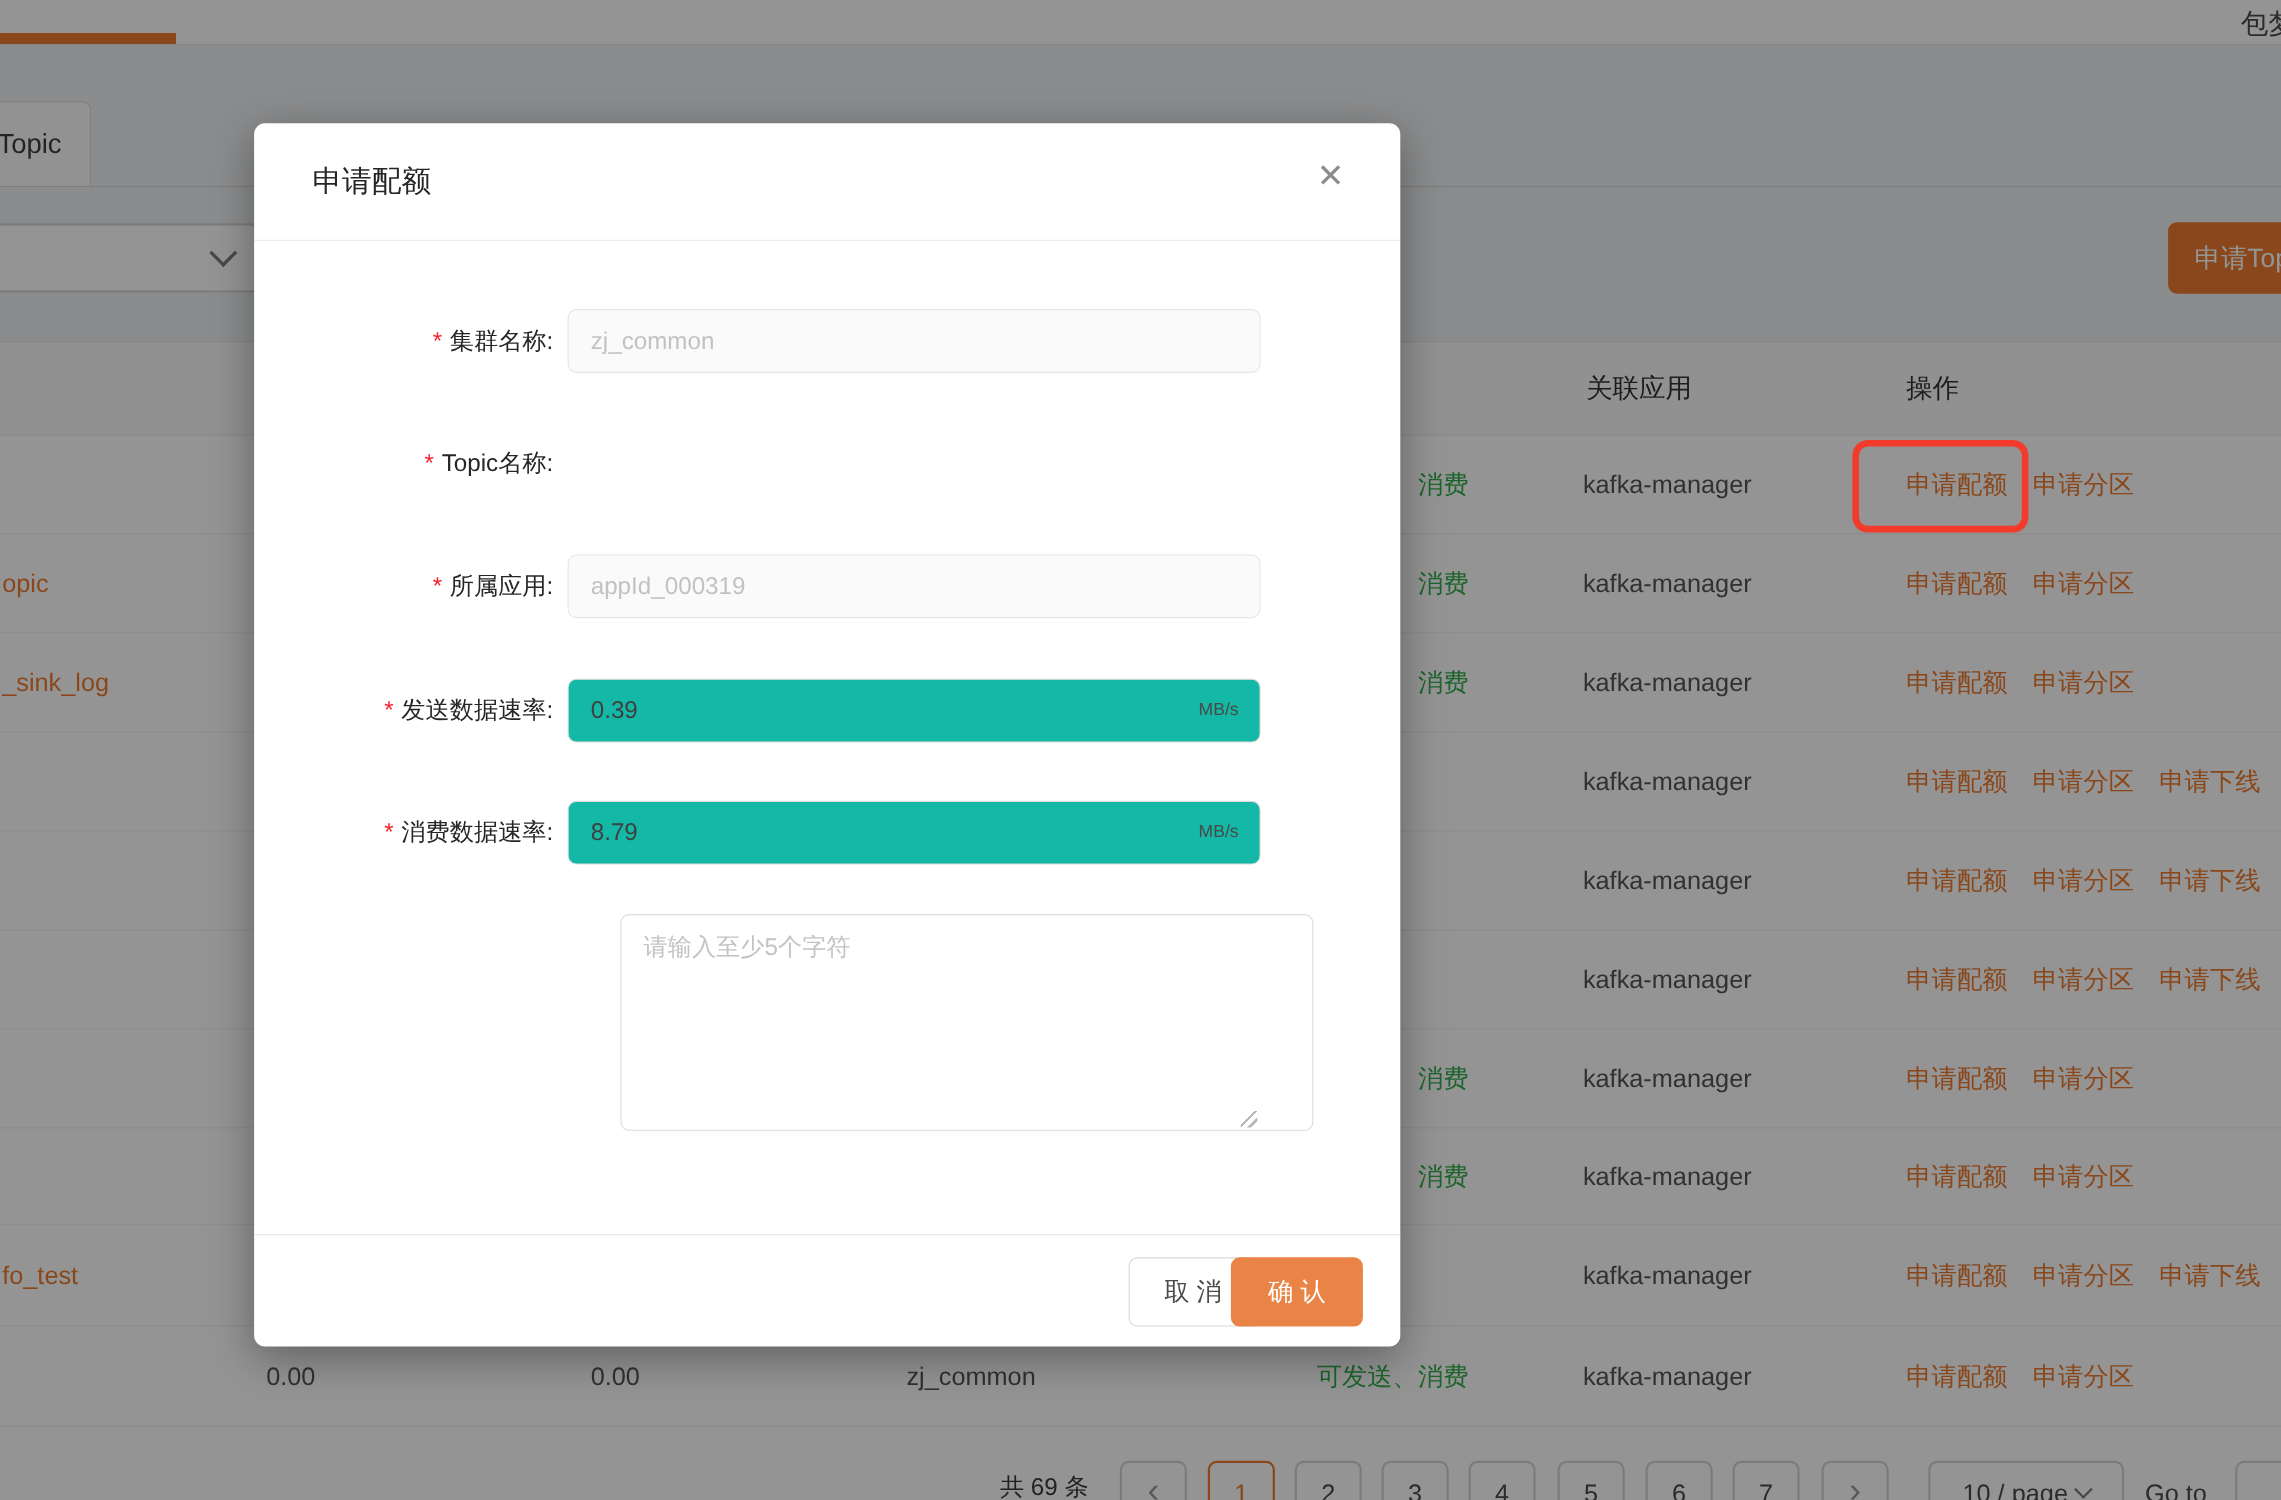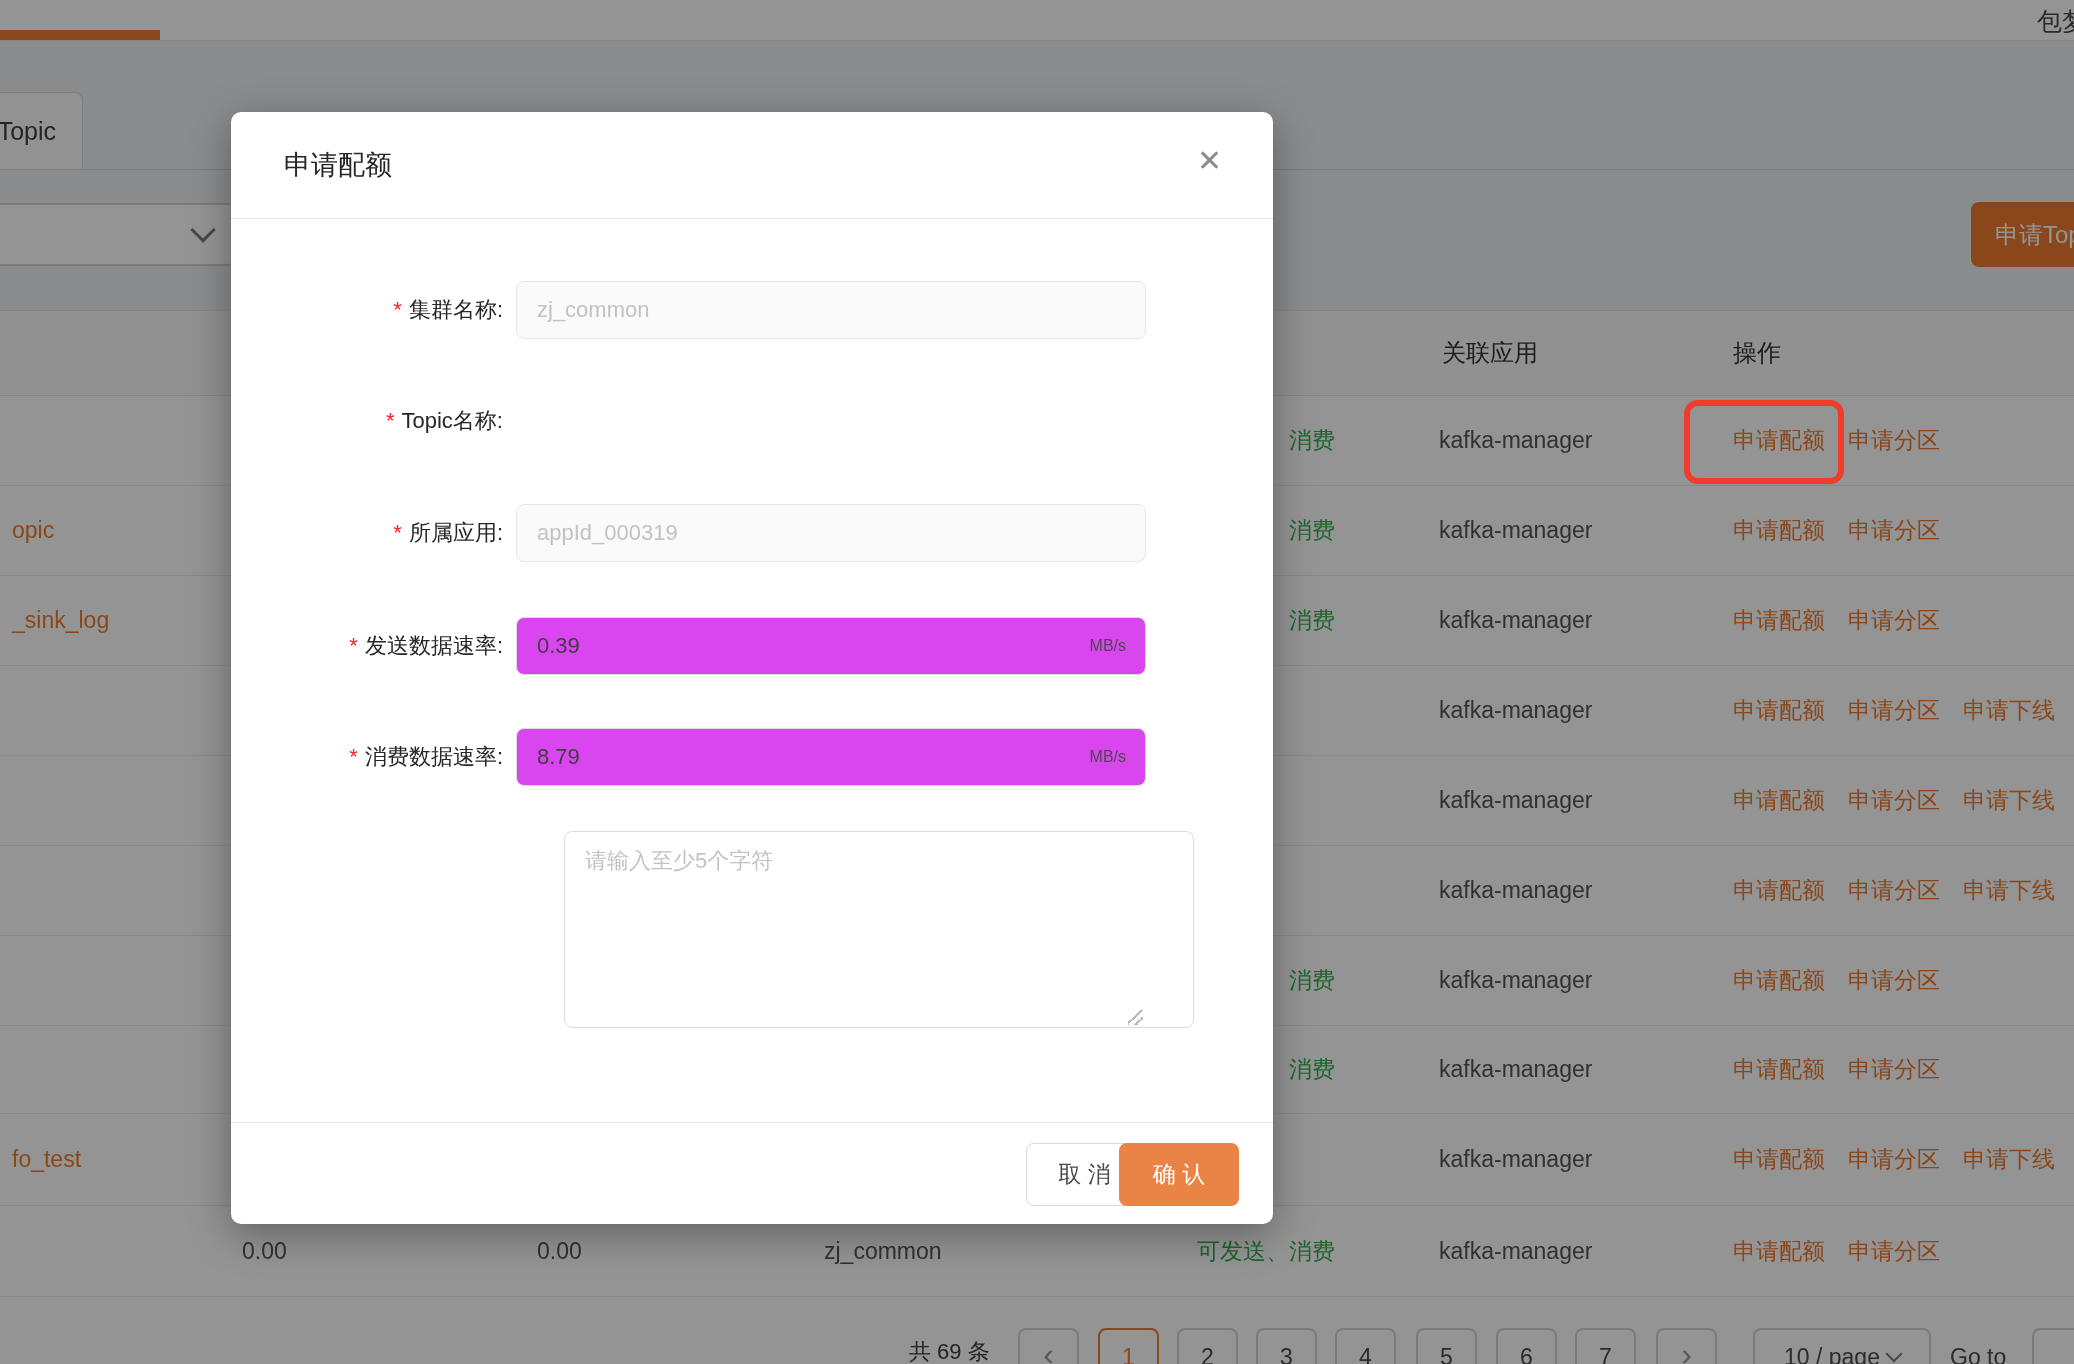--- a/index.html
+++ b/index.html
@@ -31,21 +31,21 @@
   .thead { position:absolute; left:0; top:310px; width:100%; height:86px; background:#fafafa;
            border-top:1px solid #e4e4e4; border-bottom:1px solid #e4e4e4; }
   .thead .hcell { position:absolute; top:0; height:100%; display:flex; align-items:center;
                   font-size:24px; color:#333; white-space:nowrap; }
   .h-app { left:1442px; } .h-actions { left:1733px; }
   .sliver { position:absolute; left:1259px; top:337px; width:5px; height:28px; background:#8f8f8f;
             transform:rotate(33deg); border-radius:2px; }
   .trow { position:absolute; left:0; width:100%; height:90px; border-bottom:1px solid #ebebeb; background:#fff; }
   .trow .c { position:absolute; top:0; height:100%; display:flex; align-items:center;
              font-size:23px; color:#555; white-space:nowrap; }
-  .c.topic  { left:12px;    color:#ED7B2F; }
+  .c.topic  { left:2px;    color:#ED7B2F; }
   .c.n1     { left:242px; } .c.n2 { left:537px; } .c.cluster { left:824px; }
   .c.status { left:1197px; color:#33AD4C; }
   .c.app    { left:1439px;text-align:center; }
   .c.act    { color:#ED7B2F; cursor:pointer; }
   .c.a1 { left:1733px; } .c.a2 { left:1848px; } .c.a3 { left:1963px; }
   
   .pag-total { position:absolute; left:909px; top:1328px; height:48px; display:flex; align-items:center;
                font-size:22px; color:#3c3c3c; white-space:nowrap; }
   .pbtn { position:absolute; top:1328px; width:61px; height:58px; border:2px solid #d4d4d4; border-radius:8px;
           background:#fff; display:flex; align-items:center; justify-content:center;
@@ -70,21 +70,21 @@
   .m-close { position:absolute; left:966px; top:34px; font-size:30px; color:#8c8c8c; cursor:pointer;
              line-height:1; background:none; border:none; }
   .field-label { position:absolute; left:0; width:272px; text-align:right; font-size:22px; color:#262626;
                  height:58px; line-height:58px; white-space:nowrap; }
   .req { color:#f5222d; margin-right:7px; font-size:22px; }
   .f-input { position:absolute; left:285px; width:630px; height:58px; border-radius:8px;
              font-size:22px; padding:0 20px; font-family:inherit; }
   .f-input.disabled { background:#fafafa; border:1px solid #e6e6e6; color:#c2c2c2; }
   .f-wrap { position:absolute; left:285px; width:630px; height:58px; }
   .f-wrap input { width:100%; height:100%; border:1px solid #dcdcdc; border-radius:8px;
-                  font-size:22px; color:#3f3f3f; padding:0 90px 0 20px; font-family:inherit; background:#d946ef; }
+                  font-size:22px; color:#3f3f3f; padding:0 90px 0 20px; font-family:inherit; background:#14b8a6; }
   .f-suffix { position:absolute; right:20px; top:0; height:58px; line-height:58px; font-size:16px; color:#4a4a4a; }
   .f-textarea { position:absolute; left:285px; top:719px; width:630px; height:197px; border:1px solid #dcdcdc;
                 border-radius:8px; font-size:22px; color:#3f3f3f; padding:14px 20px; font-family:inherit;
                 resize:none;margin-left:48px; }
   .f-textarea::placeholder, .f-input::placeholder { color:#c3c3c3; opacity:1; }
   .ta-grip { position:absolute; left:897px; top:898px; width:15px; height:15px; pointer-events:none;
              background:linear-gradient(135deg, transparent 40%, #b9b9b9 40%, #b9b9b9 50%,
                         transparent 50%, transparent 70%, #b9b9b9 70%, #b9b9b9 80%, transparent 80%); }
   .m-footer { position:absolute; left:0; top:1010px; width:100%; height:102px; border-top:1px solid #e8e8e8; }
   .btn-cancel { position:absolute; left:755px; top:20px; width:117px; height:63px; background:#fff;

